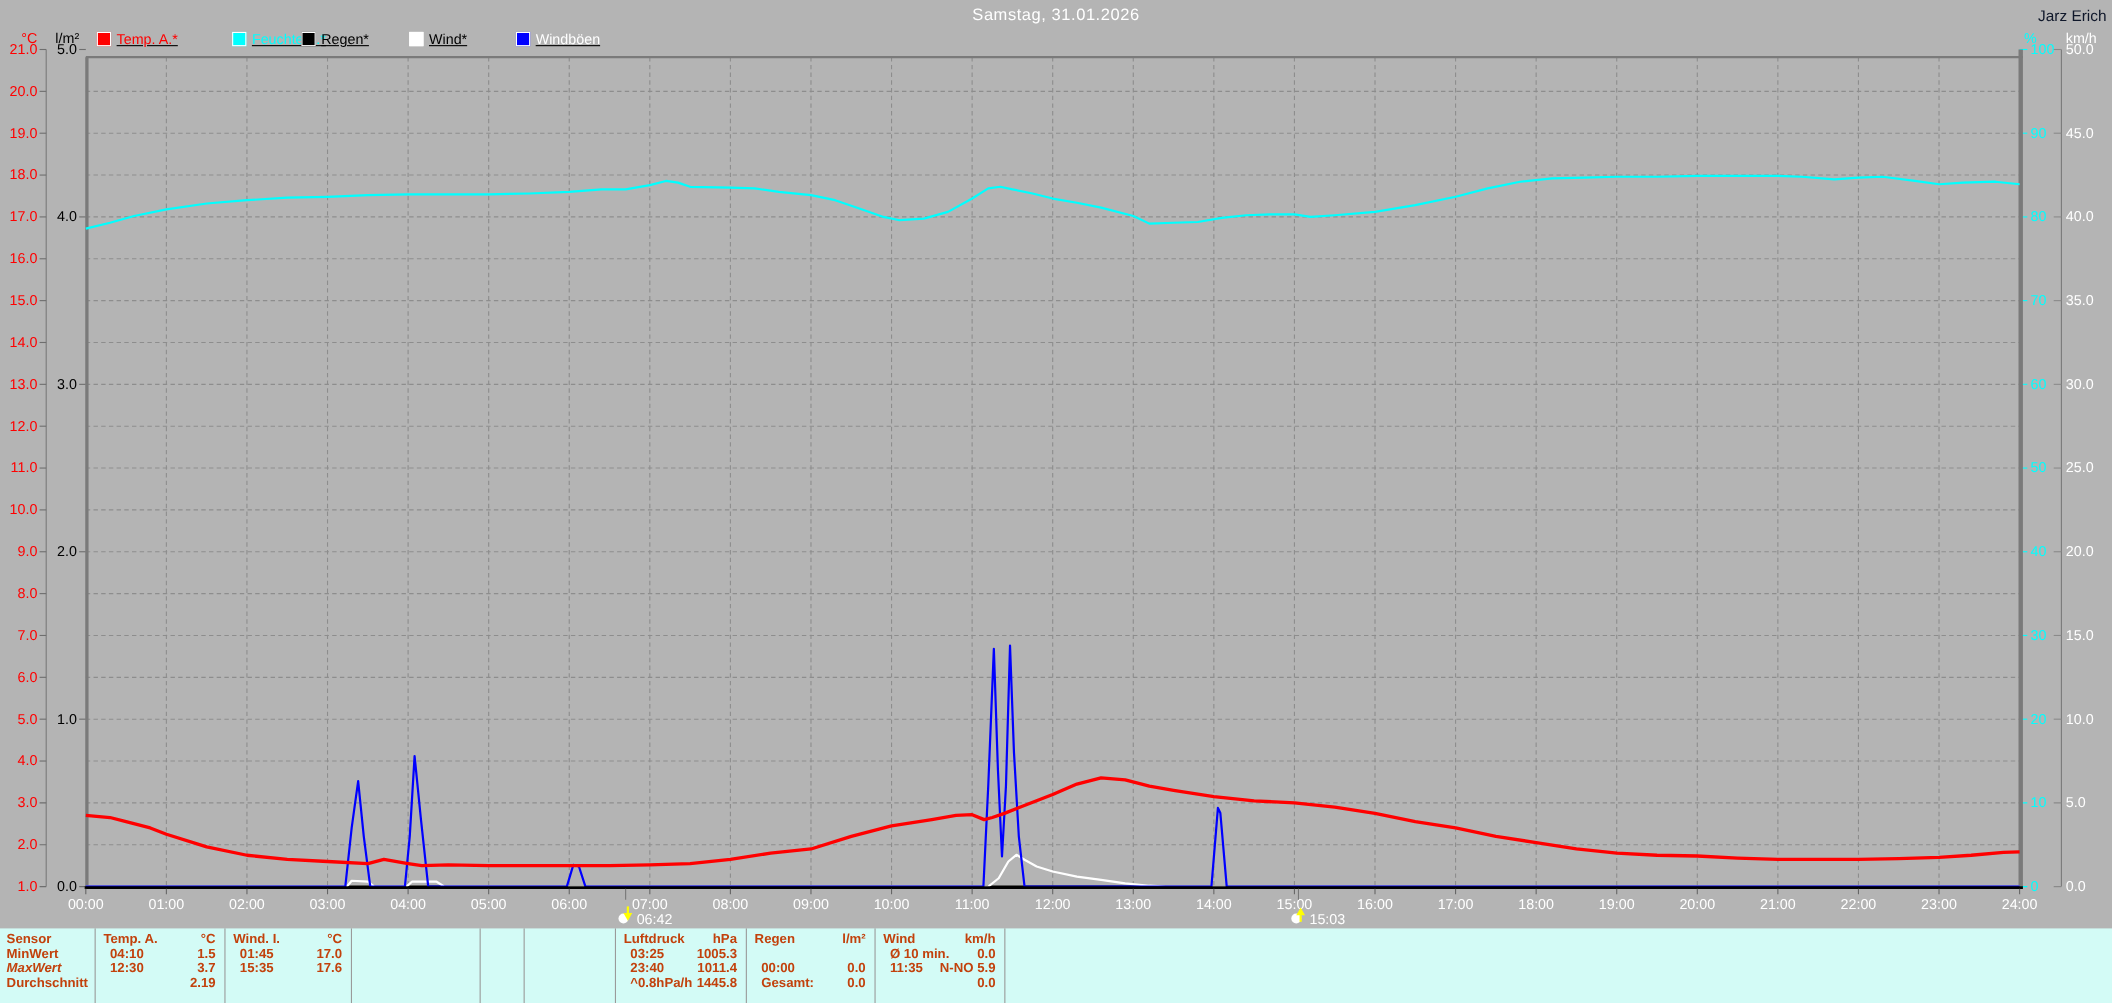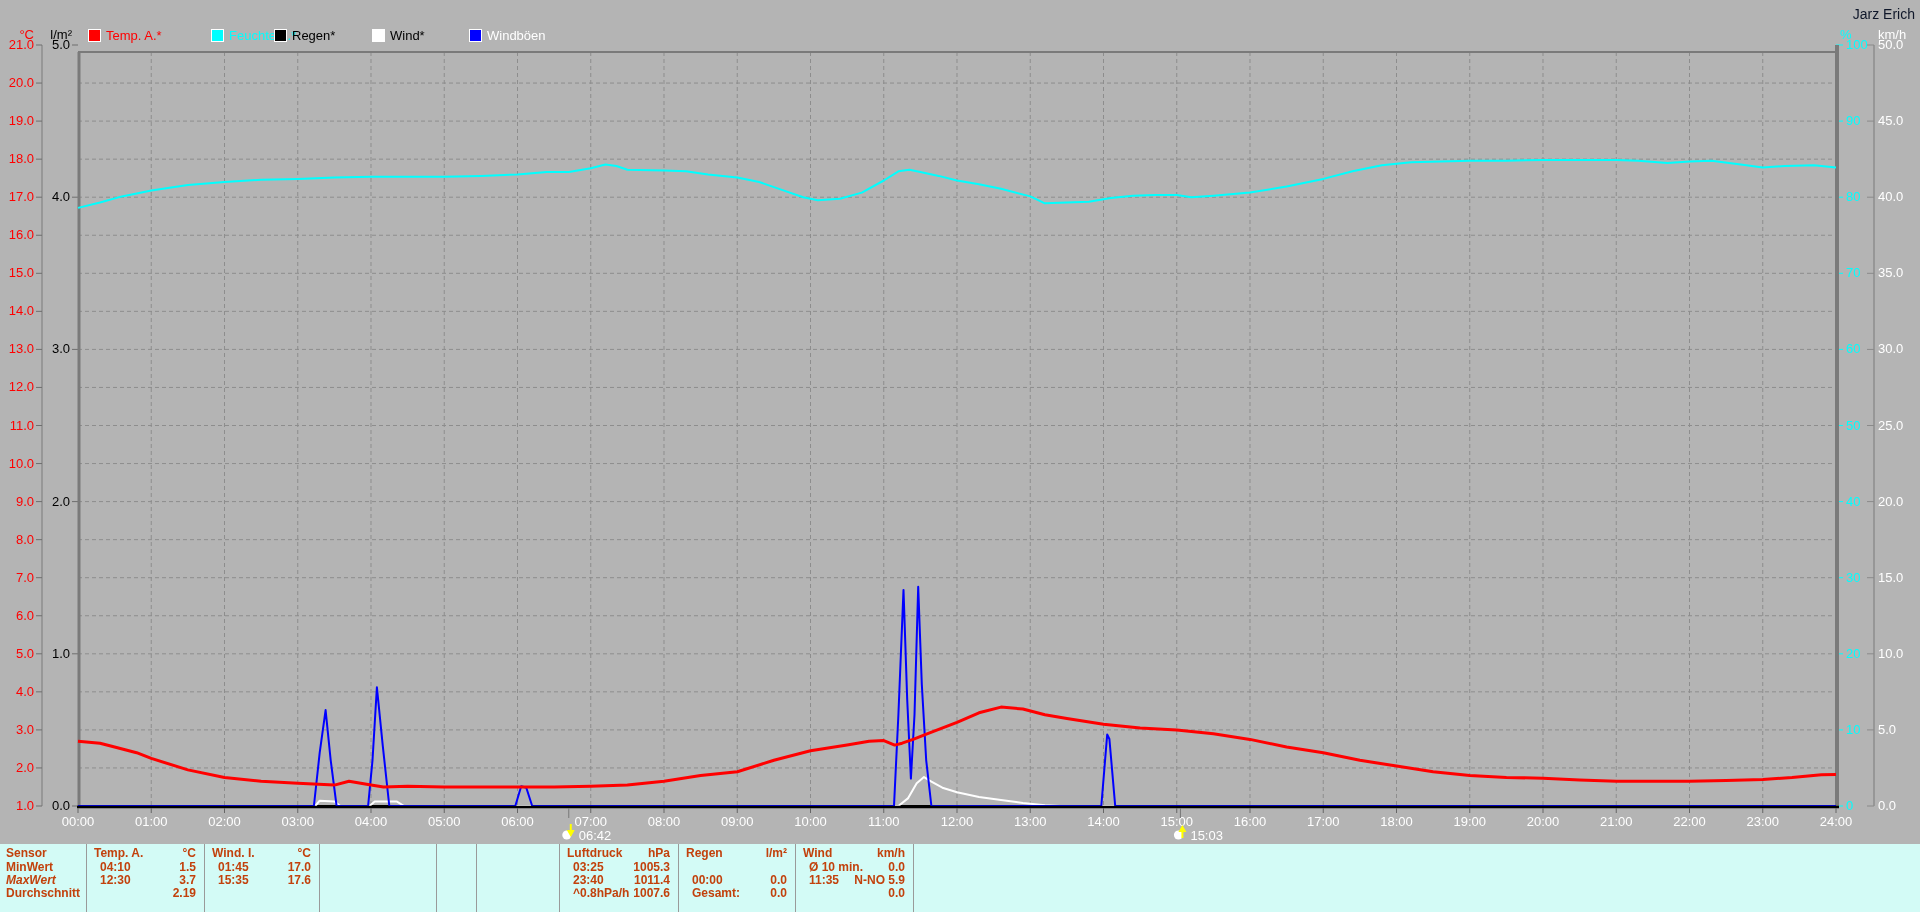--- a/index.html
+++ b/index.html
@@ -7,33 +7,34 @@
        font-family:"Liberation Sans",sans-serif;}
   .title{position:absolute;left:0;right:0;top:5px;text-align:center;color:#ffffff;
          font-size:15px;letter-spacing:0.5px;}
   .watermark{position:absolute;right:5px;top:6px;color:#0f172a;font-size:14px;}
   .axis-header{position:absolute;top:27px;font-size:13px;}
   .axis-temp{left:0;width:34px;text-align:right;color:#ff0000;}
   .axis-rain{left:36px;width:36px;text-align:right;color:#000000;}
   .axis-hum{left:1840px;color:#00ffff;}
   .axis-wind{left:1878px;color:#ffffff;}
   .legend{position:absolute;left:0;top:28px;height:14px;}
-  .legend-item{position:absolute;top:0;display:flex;align-items:center;white-space:nowrap;}
+  .legend-item{position:absolute;top:0;display:flex;align-items:center;white-space:nowrap;text-decoration:underline;}
   .legend-swatch{display:inline-block;width:11px;height:11px;border:1px solid #ffffff;margin-right:5px;}
   .legend-label{font-size:13px;}
   #chart{position:absolute;left:0;top:0;}
   .stats{position:absolute;left:0;top:844px;width:1920px;height:68px;background:#d3fbf6;}
   .sep{position:absolute;top:0;bottom:0;width:1px;background:#9a9a9a;}
   .cell{position:absolute;font-size:12px;font-weight:bold;color:#c2410c;height:13px;line-height:13px;white-space:nowrap;}
   .cell.r{text-align:right;}
 </style>
 </head>
 <body>
 
 <div class="app">
+  <div class="title">Samstag, 31.01.2026</div>
   <div class="watermark">Jarz Erich</div>
 
   <svg id="chart" width="1920" height="844" viewBox="0 0 1920 844">
       <line x1="78" y1="767.95" x2="1836" y2="767.95" stroke="#8d8d8d" stroke-width="1" stroke-dasharray="4 3"></line>
       <line x1="78" y1="729.9" x2="1836" y2="729.9" stroke="#8d8d8d" stroke-width="1" stroke-dasharray="4 3"></line>
       <line x1="78" y1="691.85" x2="1836" y2="691.85" stroke="#8d8d8d" stroke-width="1" stroke-dasharray="4 3"></line>
       <line x1="78" y1="653.8" x2="1836" y2="653.8" stroke="#8d8d8d" stroke-width="1" stroke-dasharray="4 3"></line>
       <line x1="78" y1="615.75" x2="1836" y2="615.75" stroke="#8d8d8d" stroke-width="1" stroke-dasharray="4 3"></line>
       <line x1="78" y1="577.7" x2="1836" y2="577.7" stroke="#8d8d8d" stroke-width="1" stroke-dasharray="4 3"></line>
       <line x1="78" y1="539.6500000000001" x2="1836" y2="539.6500000000001" stroke="#8d8d8d" stroke-width="1" stroke-dasharray="4 3"></line>
@@ -296,21 +297,21 @@
       <div class="sep" style="left: 436px;"></div>
       <div class="sep" style="left: 476px;"></div>
       <div class="sep" style="left: 559px;"></div>
       <div class="cell" style="left: 567px; width: 103px; top: 3px;">Luftdruck</div>
       <div class="cell r" style="left: 567px; width: 103px; top: 3px;">hPa</div>
       <div class="cell" style="left: 573px; width: 97px; top: 17px;">03:25</div>
       <div class="cell r" style="left: 567px; width: 103px; top: 17px;">1005.3</div>
       <div class="cell" style="left: 573px; width: 97px; top: 30px;">23:40</div>
       <div class="cell r" style="left: 567px; width: 103px; top: 30px;">1011.4</div>
       <div class="cell" style="left: 573px; width: 97px; top: 43px;">^0.8hPa/h</div>
-      <div class="cell r" style="left: 567px; width: 103px; top: 43px;">1007.6</div>
+      <div class="cell r" style="left: 567px; width: 103px; top: 43px;">1445.8</div>
       <div class="sep" style="left: 678px;"></div>
       <div class="cell" style="left: 686px; width: 101px; top: 3px;">Regen</div>
       <div class="cell r" style="left: 686px; width: 101px; top: 3px;">l/m²</div>
       <div class="cell" style="left: 692px; width: 95px; top: 30px;">00:00</div>
       <div class="cell r" style="left: 686px; width: 101px; top: 30px;">0.0</div>
       <div class="cell" style="left: 692px; width: 95px; top: 43px;">Gesamt:</div>
       <div class="cell r" style="left: 686px; width: 101px; top: 43px;">0.0</div>
       <div class="sep" style="left: 795px;"></div>
       <div class="cell" style="left: 803px; width: 102px; top: 3px;">Wind</div>
       <div class="cell r" style="left: 803px; width: 102px; top: 3px;">km/h</div>

